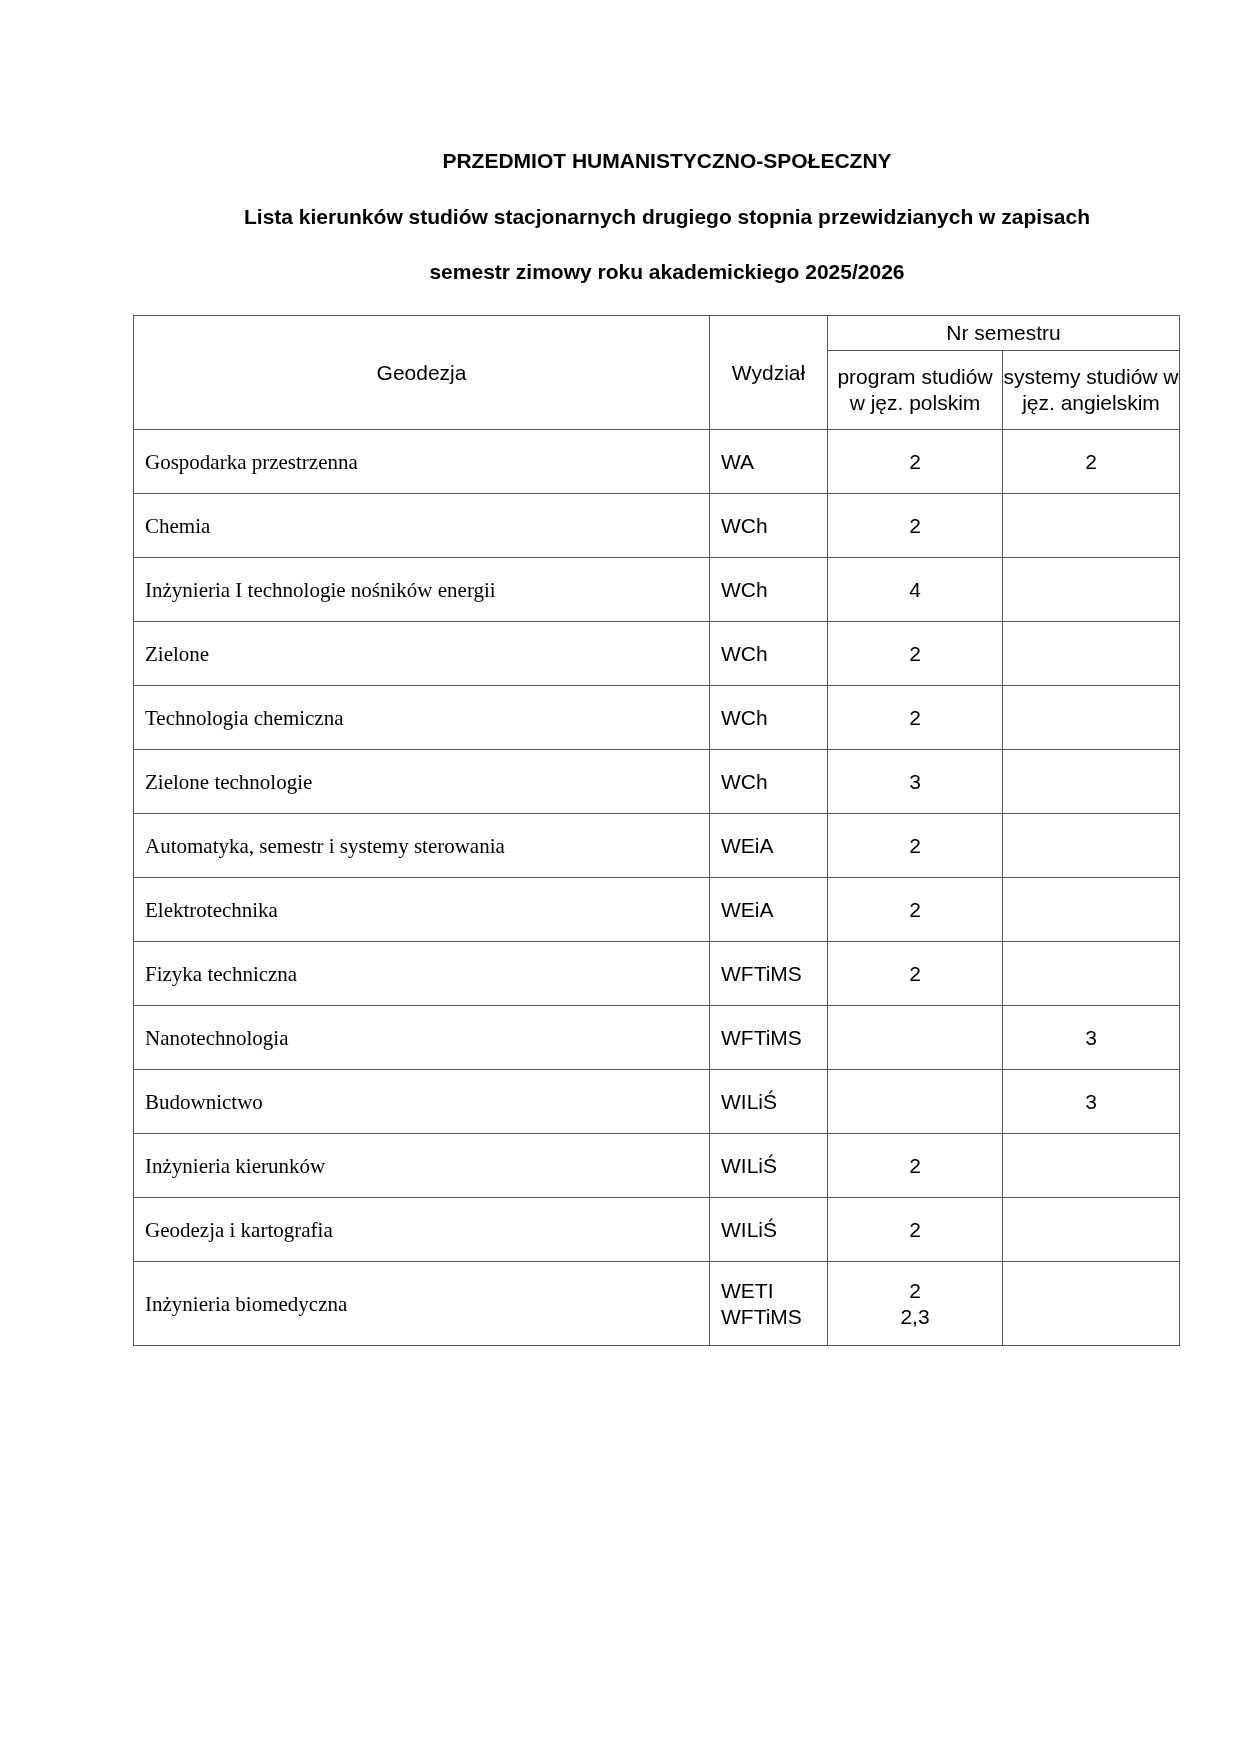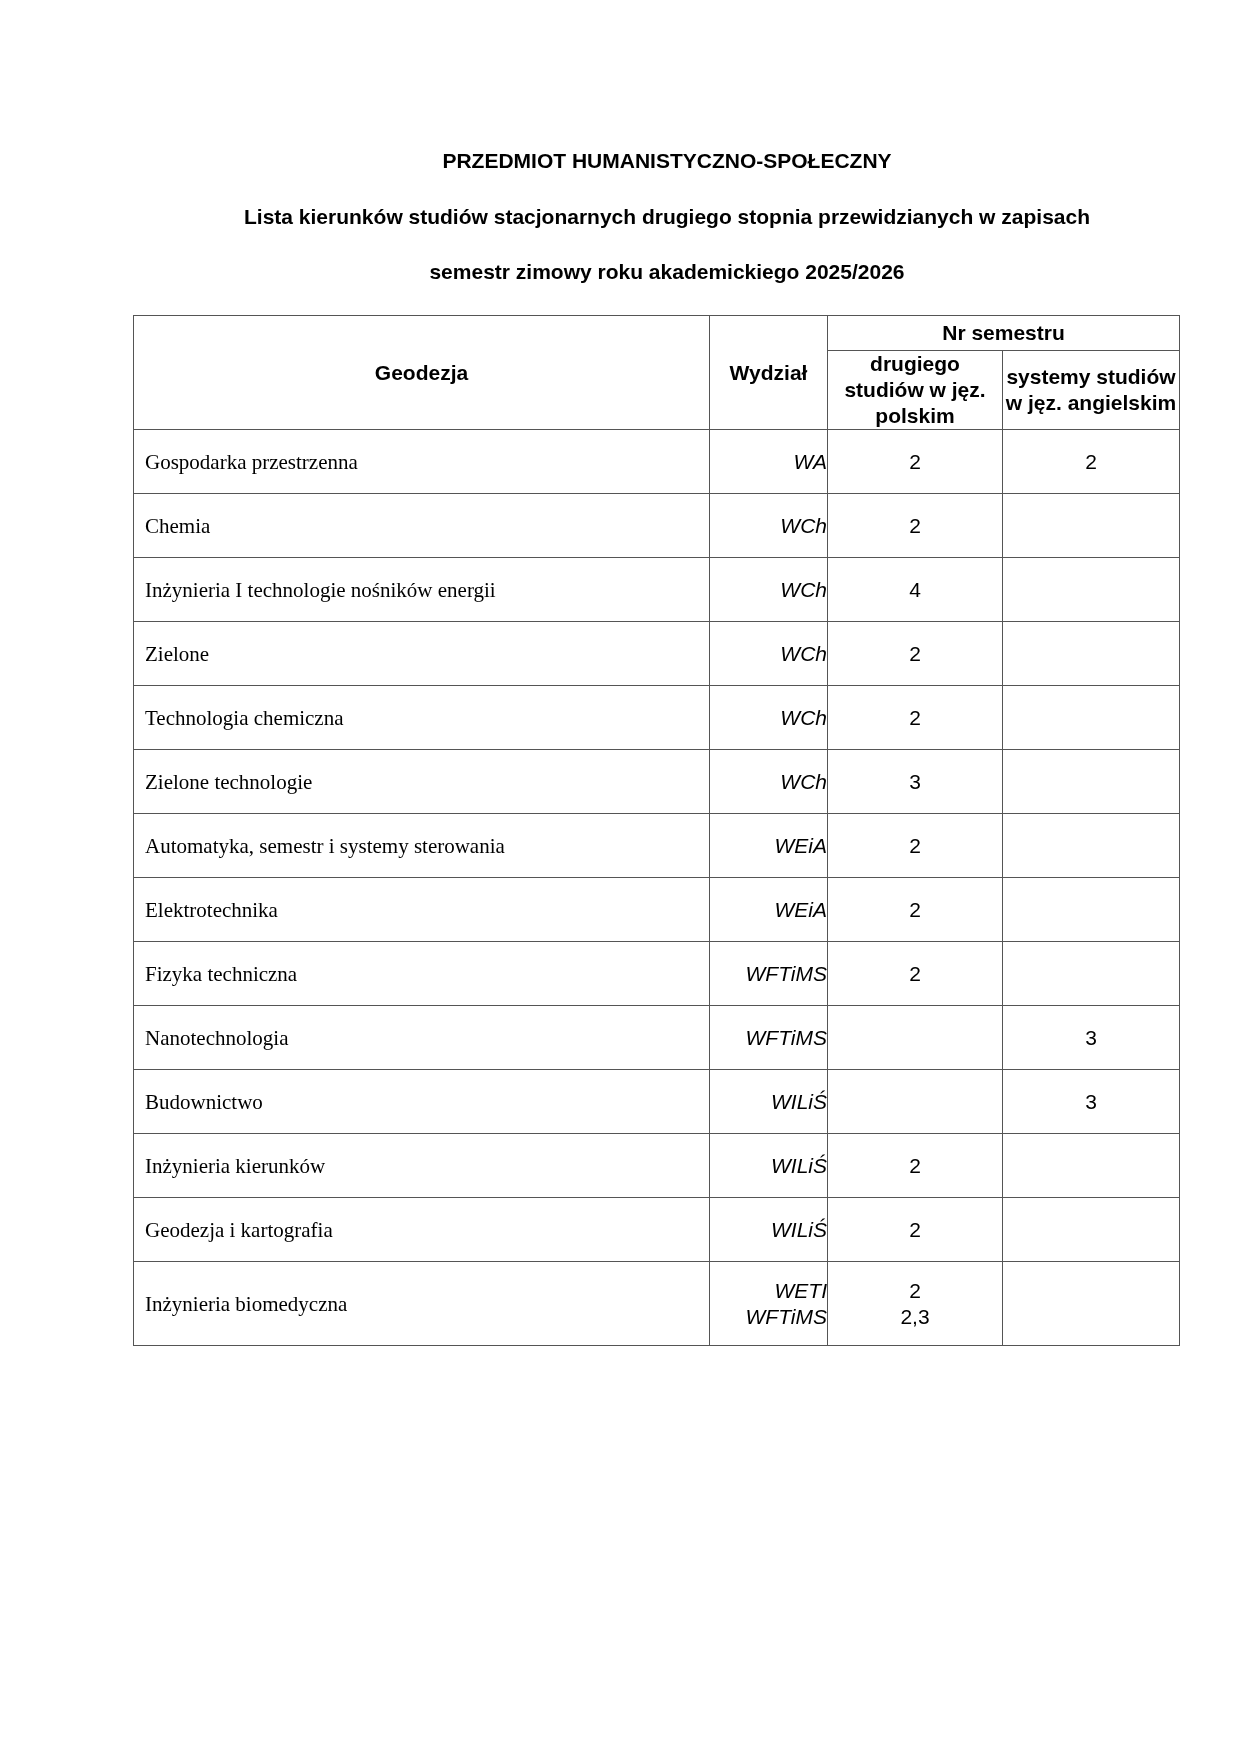--- a/index.html
+++ b/index.html
@@ -6,26 +6,26 @@
   body { width: 1241px; height: 1755px; position: relative; overflow: hidden;
          font-family: "Liberation Sans", sans-serif; color: #000; }
   .title { position: absolute; left: 0; width: 1334px; text-align: center;
            font-weight: bold; font-size: 21px; line-height: 26px; }
   #t1 { top: 148px; }
   #t2 { top: 204px; }
   #t3 { top: 259px; }
   table { position: absolute; left: 133px; top: 315px; border-collapse: collapse;
           table-layout: fixed; width: 1046px; }
   td, th { border: 1.5px solid #555; padding: 0; font-size: 21px; }
-  th { font-weight: bold; text-align: center; vertical-align: middle; line-height: 26px; }
+  th { font-weight: normal; text-align: center; vertical-align: middle; line-height: 26px; }
   th.nr { height: 34px; }
   th.sub { height: 78px; }
   td { height: 63px; vertical-align: middle; line-height: 26px; }
   td.name { padding-left: 11px; text-align: left; font-family: Liberation Serif, serif; }
-  td.fac { padding-left: 11px; text-align: right; font-style: italic; }
+  td.fac { padding-left: 11px; text-align: left; }
   td.num { text-align: center; }
   tr.tall td { height: 83px; }
   .cell-line { display: block; }
 </style>
 </head>
 <body>
 
 <div id="t1" class="title">PRZEDMIOT HUMANISTYCZNO-SPOŁECZNY</div>
 <div id="t2" class="title">Lista kierunków studiów stacjonarnych drugiego stopnia przewidzianych w zapisach</div>
 <div id="t3" class="title">semestr zimowy roku akademickiego 2025/2026</div>
@@ -37,21 +37,21 @@
     <col style="width:175px">
     <col style="width:177px">
   </colgroup>
   <thead>
     <tr>
       <th rowspan="2">Geodezja</th>
       <th rowspan="2">Wydział</th>
       <th colspan="2" class="nr">Nr semestru</th>
     </tr>
     <tr>
-      <th class="sub">drugiego studiów w jęz. polskim</th>
+      <th class="sub">program studiów w jęz. polskim</th>
       <th class="sub">systemy studiów w jęz. angielskim</th>
     </tr>
   </thead>
   <tbody id="tbody">
       <tr>
         <td class="name">Gospodarka przestrzenna</td>
         <td class="fac">
           <span class="cell-line">WA</span>
         </td>
         <td class="num">

